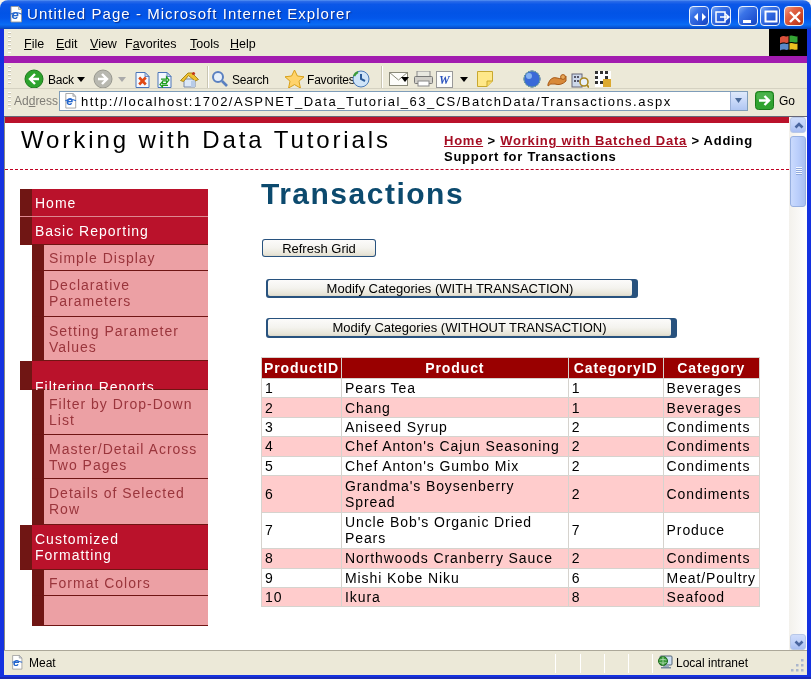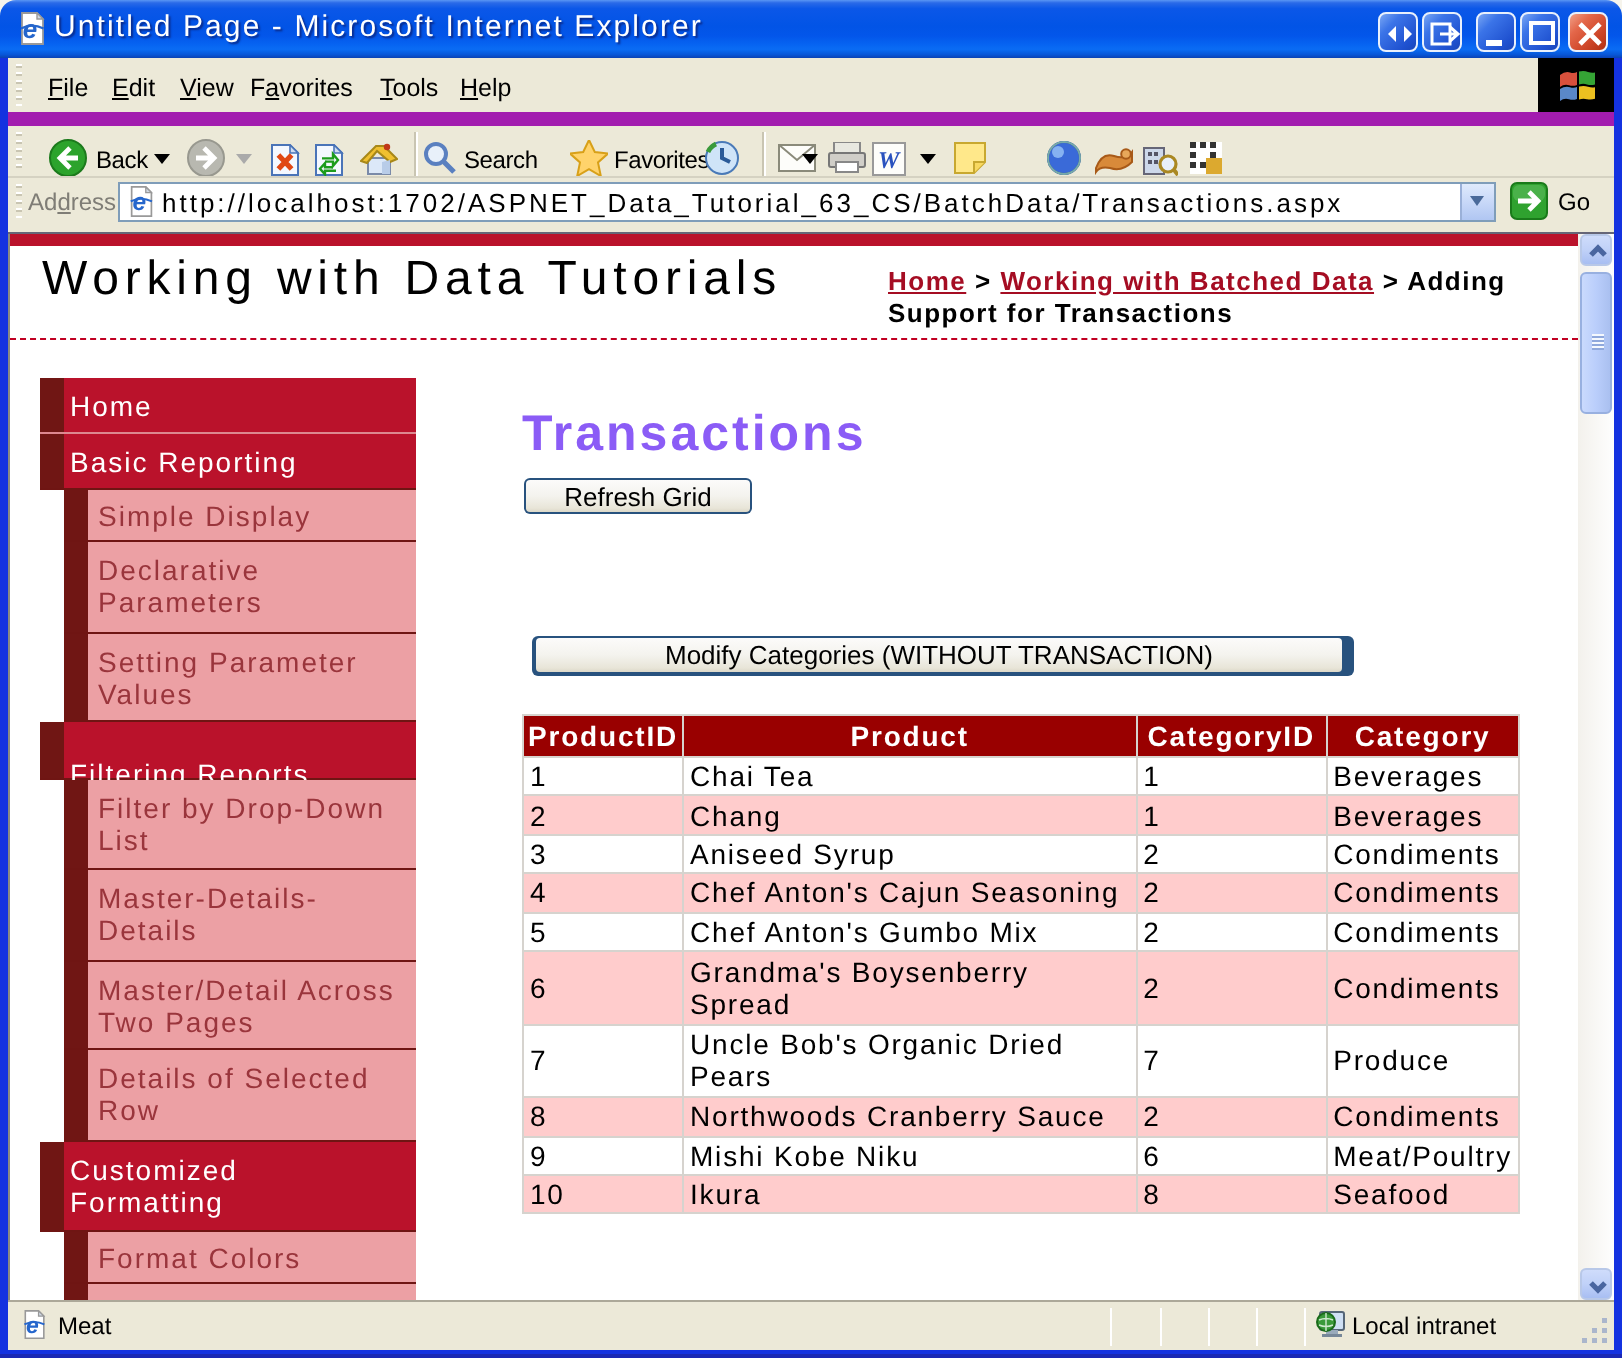--- a/index.html
+++ b/index.html
@@ -45,21 +45,21 @@
 #dash{position:absolute;left:0;top:52px;width:784px;height:0;border-top:1px dashed #c00022}
 
 #menu{position:absolute;left:15px;top:72px;width:188px;font-size:14px;line-height:16px;letter-spacing:1px}
 .m1,.m2{position:relative;border-bottom:1px solid #6f1513;color:#fff}
 .lt{border-bottom:1px solid #dd8890 !important}
 .m1{background:#ba122b;padding-left:15px}
 .m1:before{content:"";position:absolute;left:0;top:0;bottom:0;width:12px;background:#701614}
 .m2{background:#eca0a4;margin-left:12px;padding-left:17px;color:#9a353c}
 .m2:before{content:"";position:absolute;left:0;top:0;bottom:0;width:12px;background:#701614}
 
-#cheading{position:absolute;left:256px;top:86px;font-size:25px;font-weight:bold;letter-spacing:1.5px;color:#8b5cf6}
+#cheading{position:absolute;left:256px;top:60px;font-size:30px;font-weight:bold;letter-spacing:1.5px;color:#0c4a6e}
 .xbtn{position:absolute;background:#28527e;border-radius:3px;padding:1px 2px 2px 2px}
 .xbtn .face{width:100%;height:100%;background:linear-gradient(to bottom,#fcfbfa 0%,#f4f3ee 50%,#e8e5d8 88%,#dcd8c8 100%);border-radius:2px;text-align:center;font-size:13px;color:#000;display:flex;align-items:center;justify-content:center}
 #btn1{left:257px;top:122px;width:114px;height:18px;padding:1px}
 #btn2{left:261px;top:162px;width:372px;height:19px;padding-right:6px}
 #btn3{left:261px;top:201px;width:411px;height:20px;padding-right:6px}
 
 #grid{position:absolute;left:256px;top:240px;width:499px;border-collapse:collapse;font-size:14px;letter-spacing:0.9px;color:#000}
 #grid td,#grid th{border:1px solid #d6d3ce;padding:1px 3px;vertical-align:middle}
 #grid th{background:#990000;color:#fff;font-weight:bold;text-align:center;height:21px;padding:0px 2px}
 #grid td{height:19.4px}
@@ -272,45 +272,47 @@
   <div id="crumb"><a href="#">Home</a> &gt; <a href="#">Working with Batched Data</a> &gt; Adding<br>Support for Transactions</div>
   <div id="dash"></div>
   <div id="menu">
     <div class="m1 lt" style="height:28px;padding-top:6px">Home</div>
     <div class="m1" style="height:28px;padding-top:6px">Basic Reporting</div>
     <div class="m2" style="height:26px;padding-top:5px">Simple Display</div>
     <div class="m2" style="height:46px;padding-top:6px">Declarative<br>Parameters</div>
     <div class="m2" style="height:44px;padding-top:6px">Setting Parameter<br>Values</div>
     <div class="m1" style="height:29px;padding-top:18px">Filtering Reports</div>
     <div class="m2" style="height:45px;padding-top:6px">Filter by Drop-Down<br>List</div>
-    <div class="m2" style="height:46px;padding-top:6px">Master-Details-<br>Details</div>
     <div class="m2" style="height:44px;padding-top:6px">Master/Detail Across<br>Two Pages</div>
     <div class="m2" style="height:46px;padding-top:6px">Details of Selected<br>Row</div>
     <div class="m1" style="height:45px;padding-top:6px">Customized<br>Formatting</div>
     <div class="m2" style="height:26px;padding-top:5px">Format Colors</div>
     <div class="m2" style="height:30px;padding-top:6px"></div>
   </div>
   <div id="cheading">Transactions</div>
   <div class="xbtn" id="btn1">
       <div class="face">Refresh Grid</div>
     </div>
+  <div class="xbtn" id="btn2">
+      <div class="face">Modify Categories (WITH TRANSACTION)</div>
+    </div>
   <div class="xbtn" id="btn3">
       <div class="face">Modify Categories (WITHOUT TRANSACTION)</div>
     </div>
   <table id="grid">
     <tbody>
         <tr>
           <th style="width:80px">ProductID</th>
           <th style="width:228px">Product</th>
           <th style="width:95px">CategoryID</th>
           <th style="width:96px">Category</th>
         </tr>
     <tr>
           <td>1</td>
-          <td>Chai Tea</td>
+          <td>Pears Tea</td>
           <td>1</td>
           <td>Beverages</td>
         </tr>
     <tr class="pink">
           <td>2</td>
           <td>Chang</td>
           <td>1</td>
           <td>Beverages</td>
         </tr>
     <tr>

